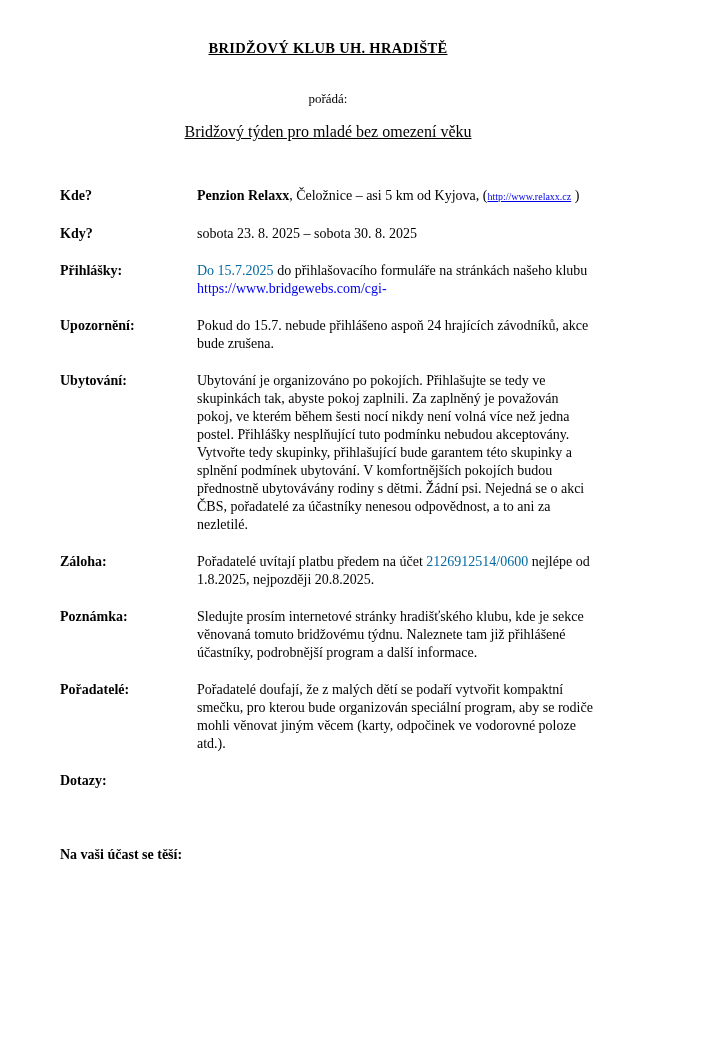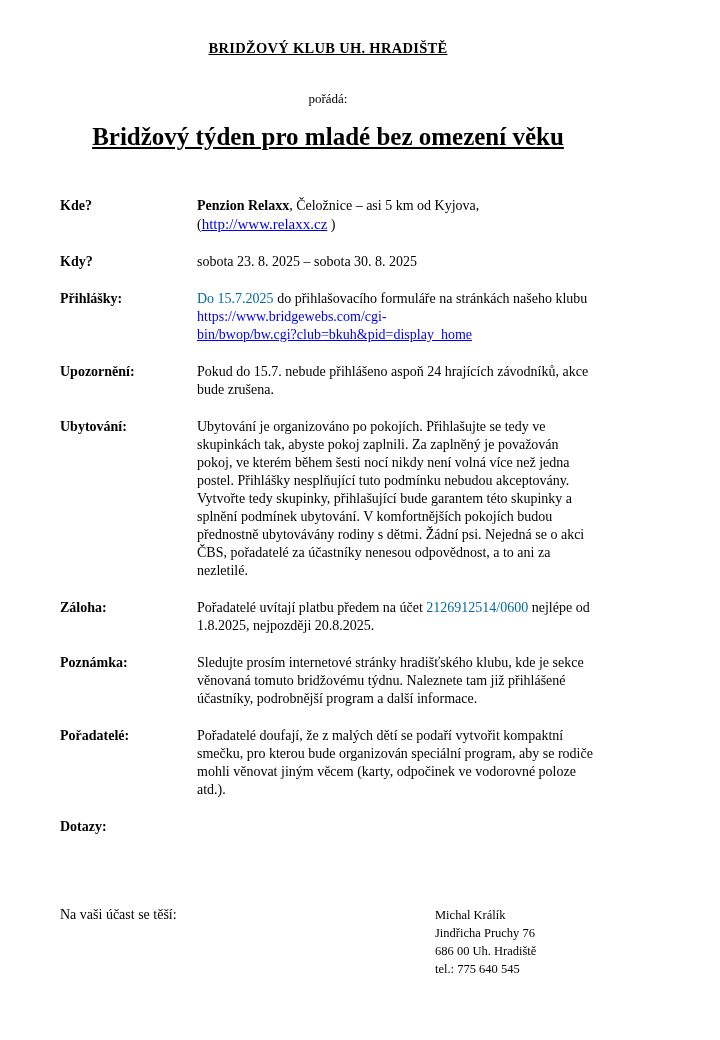--- a/index.html
+++ b/index.html
@@ -14,39 +14,39 @@
   }
   .header { text-align: center; }
   .club-title {
     font-size: 14.5px; font-weight: bold;
     text-decoration: underline;
     letter-spacing: 0.3px;
   }
   .organizes { margin-top: 34px; font-size: 13px; }
   .main-title {
     margin-top: 16px;
-    font-size: 25px; font-weight: bold;
+    font-size: 16px; font-weight: normal;
     text-decoration: underline;
   }
   .rows { margin-top: 46px; }
   .row {
     display: flex;
     margin-bottom: 19px;
     font-size: 14px;
     line-height: 18px;
   }
   .row .label { flex: 0 0 137px; font-weight: bold; }
   .row .content { flex: 1 1 auto; max-width: 463px; }
   .bold { font-weight: bold; }
   .red { color: #0369a1; }
   a.link { color: #0000EE; cursor: pointer; }
-  a.relaxx { font-size: 15px; text-decoration: underline; margin-top: 24px; }
+  a.relaxx { font-size: 10px; text-decoration: underline; margin-top: 24px; }
   .url-line1 { text-decoration: none; }
   .url-line2 { text-decoration: underline; }
-  .footer { position: relative; margin-top: 70px; font-size: 14px; line-height: 18px; }
+  .footer { position: relative; margin-top: 56px; font-size: 14px; line-height: 18px; font-weight: bold; }
   .closing { display: inline-block; }
   .contact {
     position: absolute; left: 375px; top: 0;
     font-size: 12.5px; line-height: 18px;
   }
 </style>
 </head>
 <body>
 
 <div class="page">
@@ -65,21 +65,21 @@
     </div>
 
     <div class="row">
       <div class="label">Kdy?</div>
       <div class="content">sobota 23. 8. 2025 – sobota 30. 8. 2025</div>
     </div>
 
 
     <div class="row">
       <div class="label">Přihlášky:</div>
-      <div class="content"><span class="red">Do 15.7.2025</span><span> do přihlašovacího formuláře na stránkách našeho klubu </span><a class="link"><span class="url-line1">https://www.bridgewebs.com/cgi-</span><br><span class="url-line2">bin/bwop/bw.cgi?club=bkuh&amp;pid=display_home</span></a></div>
+      <div class="content"><span class="red">Do 15.7.2025</span><span> do přihlašovacího formuláře na stránkách našeho klubu </span><a class="link"><span class="url-line1">https://www.bridgewebs.com/cgi-</span><br></a></div>
     </div>
 
     <div class="row">
       <div class="label">Upozornění:</div>
       <div class="content">Pokud do 15.7. nebude přihlášeno aspoň 24 hrajících závodníků, akce bude zrušena.</div>
     </div>
 
     <div class="row">
       <div class="label">Ubytování:</div>
       <div class="content">Ubytování je organizováno po pokojích. Přihlašujte se tedy ve skupinkách tak, abyste pokoj zaplnili. Za zaplněný je považován pokoj, ve kterém během šesti nocí nikdy není volná více než jedna postel. Přihlášky nesplňující tuto podmínku nebudou akceptovány. Vytvořte tedy skupinky, přihlašující bude garantem této skupinky a splnění podmínek ubytování. V komfortnějších pokojích budou přednostně ubytovávány rodiny s dětmi. Žádní psi. Nejedná se o akci ČBS, pořadatelé za účastníky nenesou odpovědnost, a to ani za nezletilé.</div>
@@ -101,21 +101,15 @@
     </div>
 
     <div class="row">
       <div class="label">Dotazy:</div>
     </div>
 
   </div>
 
   <div class="footer">
     <div class="closing">Na vaši účast se těší:</div>
-    <div class="contact">
-      <div>Michal Králík</div>
-      <div>Jindřicha Pruchy 76</div>
-      <div>686 00 Uh. Hradiště</div>
-      <div>tel.: 775 640 545</div>
-    </div>
   </div>
 
 </div>
 
 </body></html>

